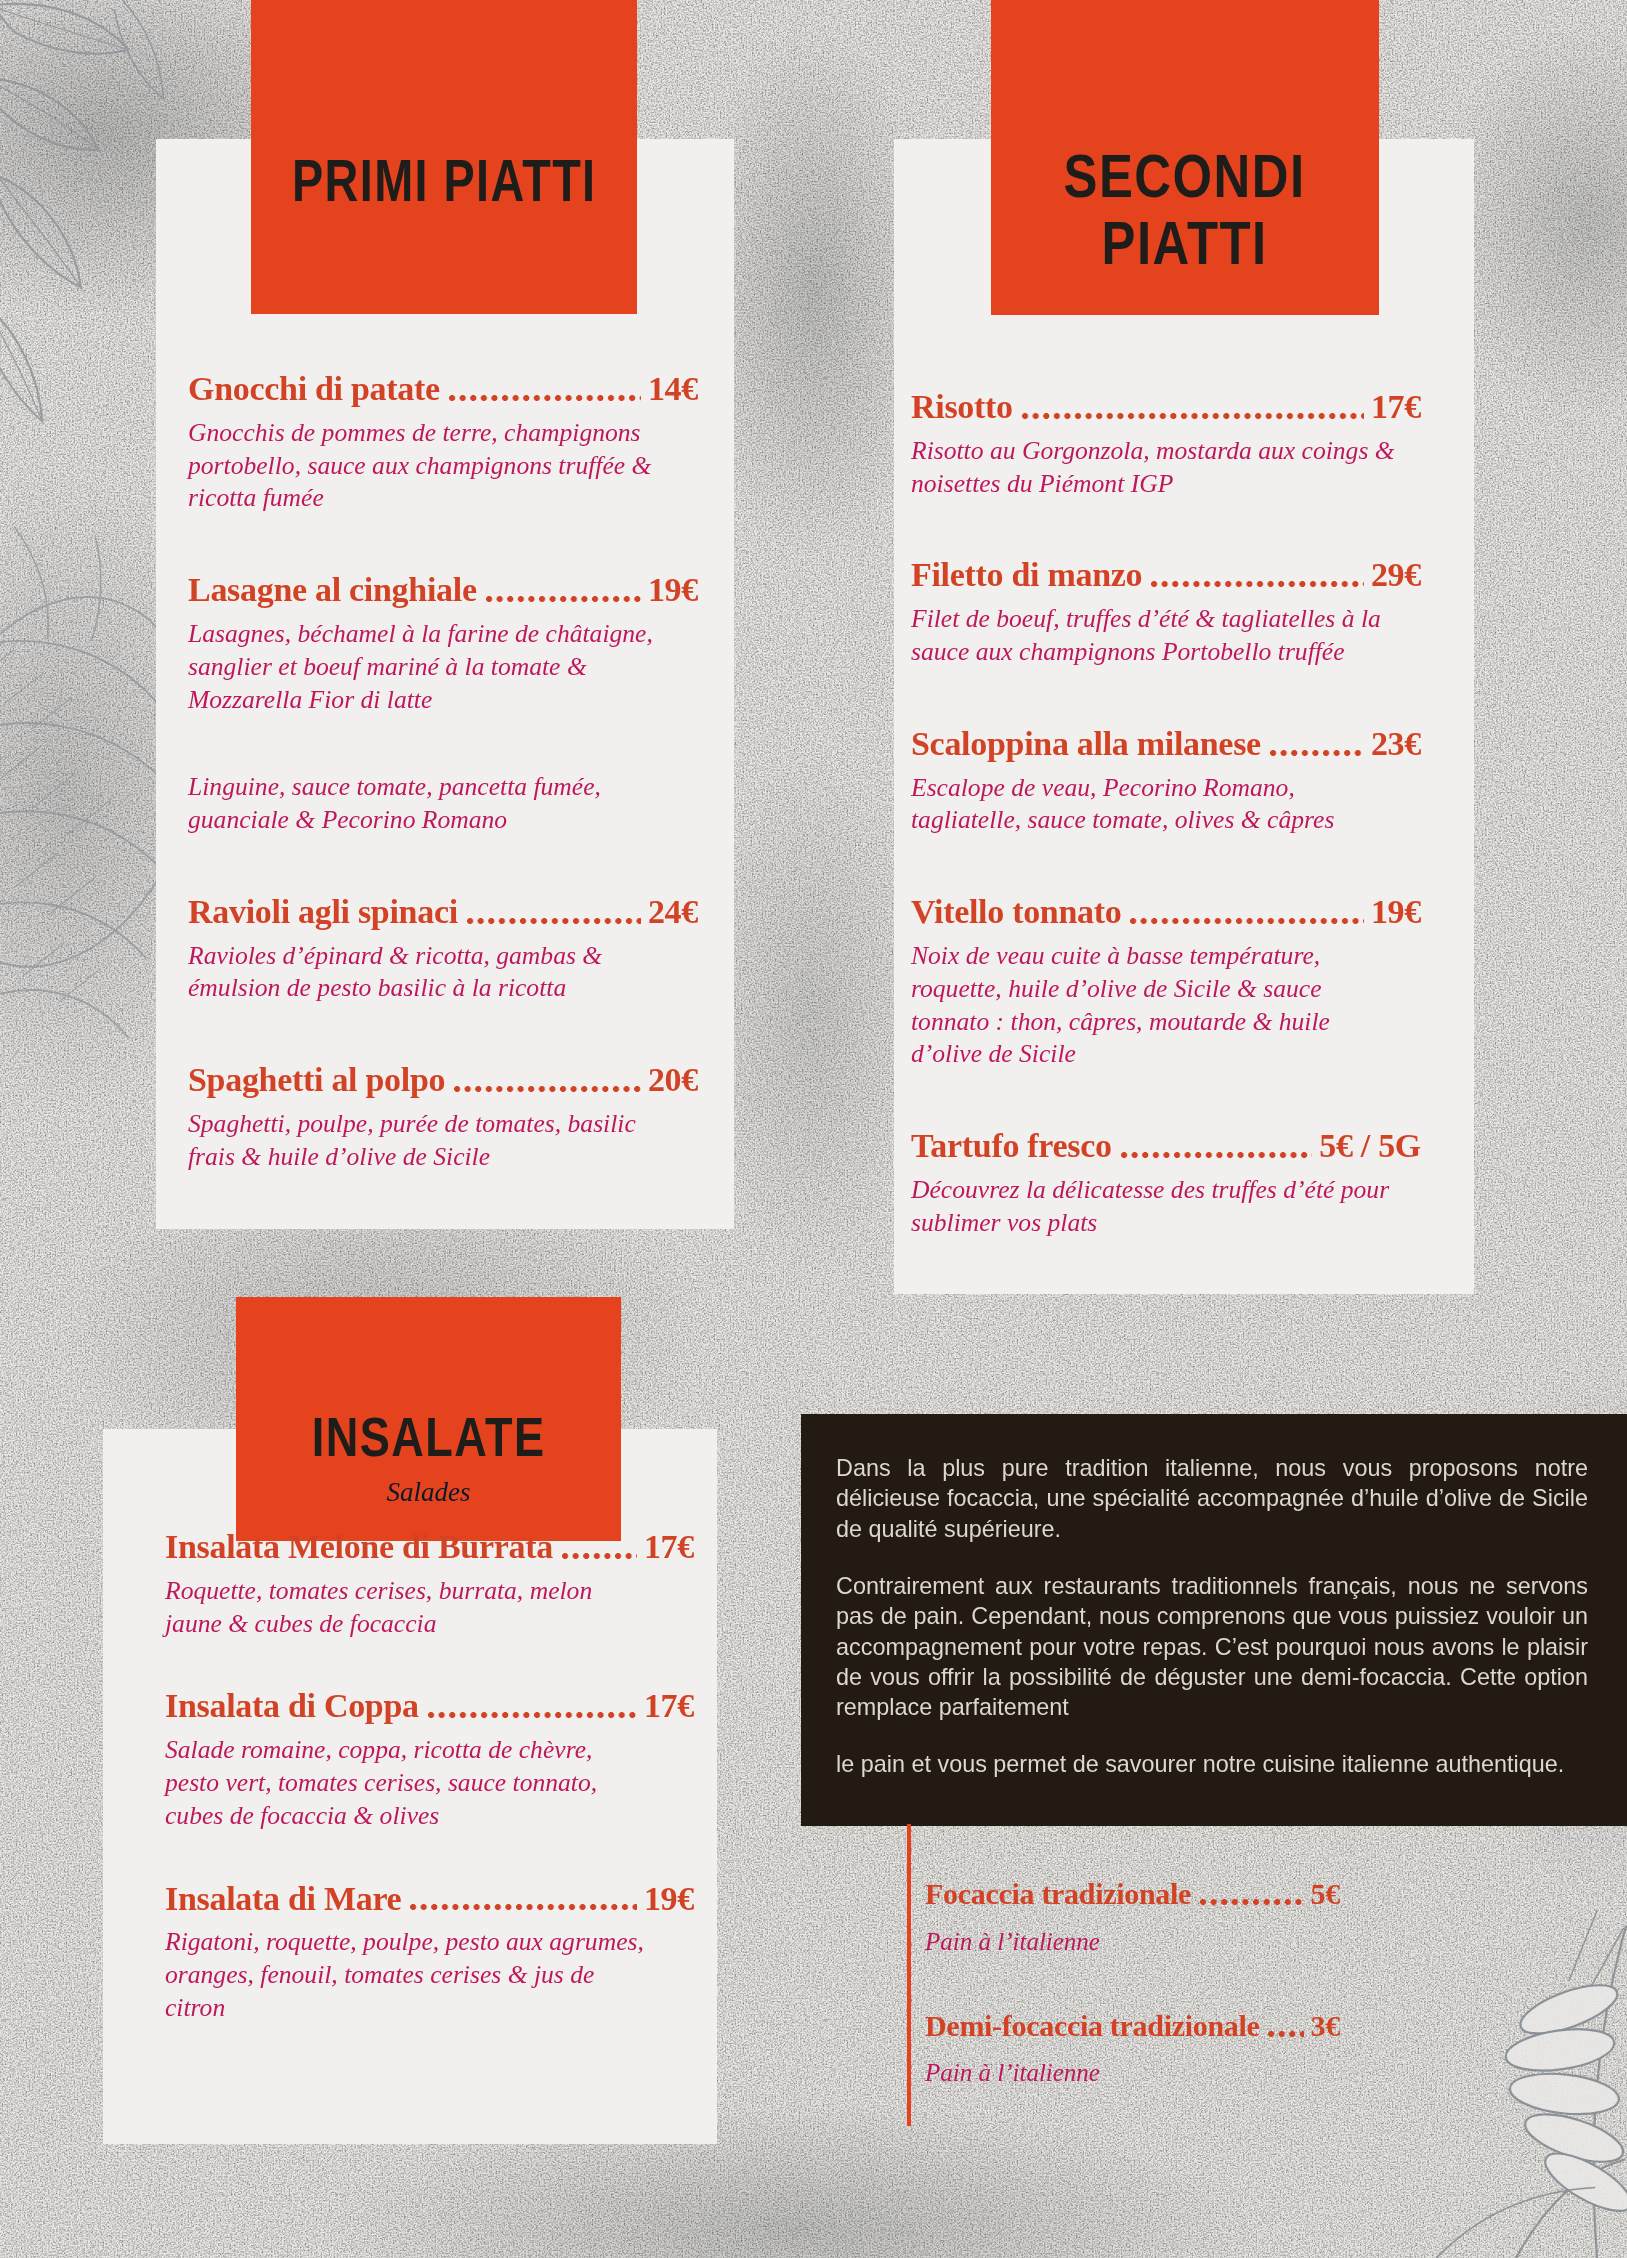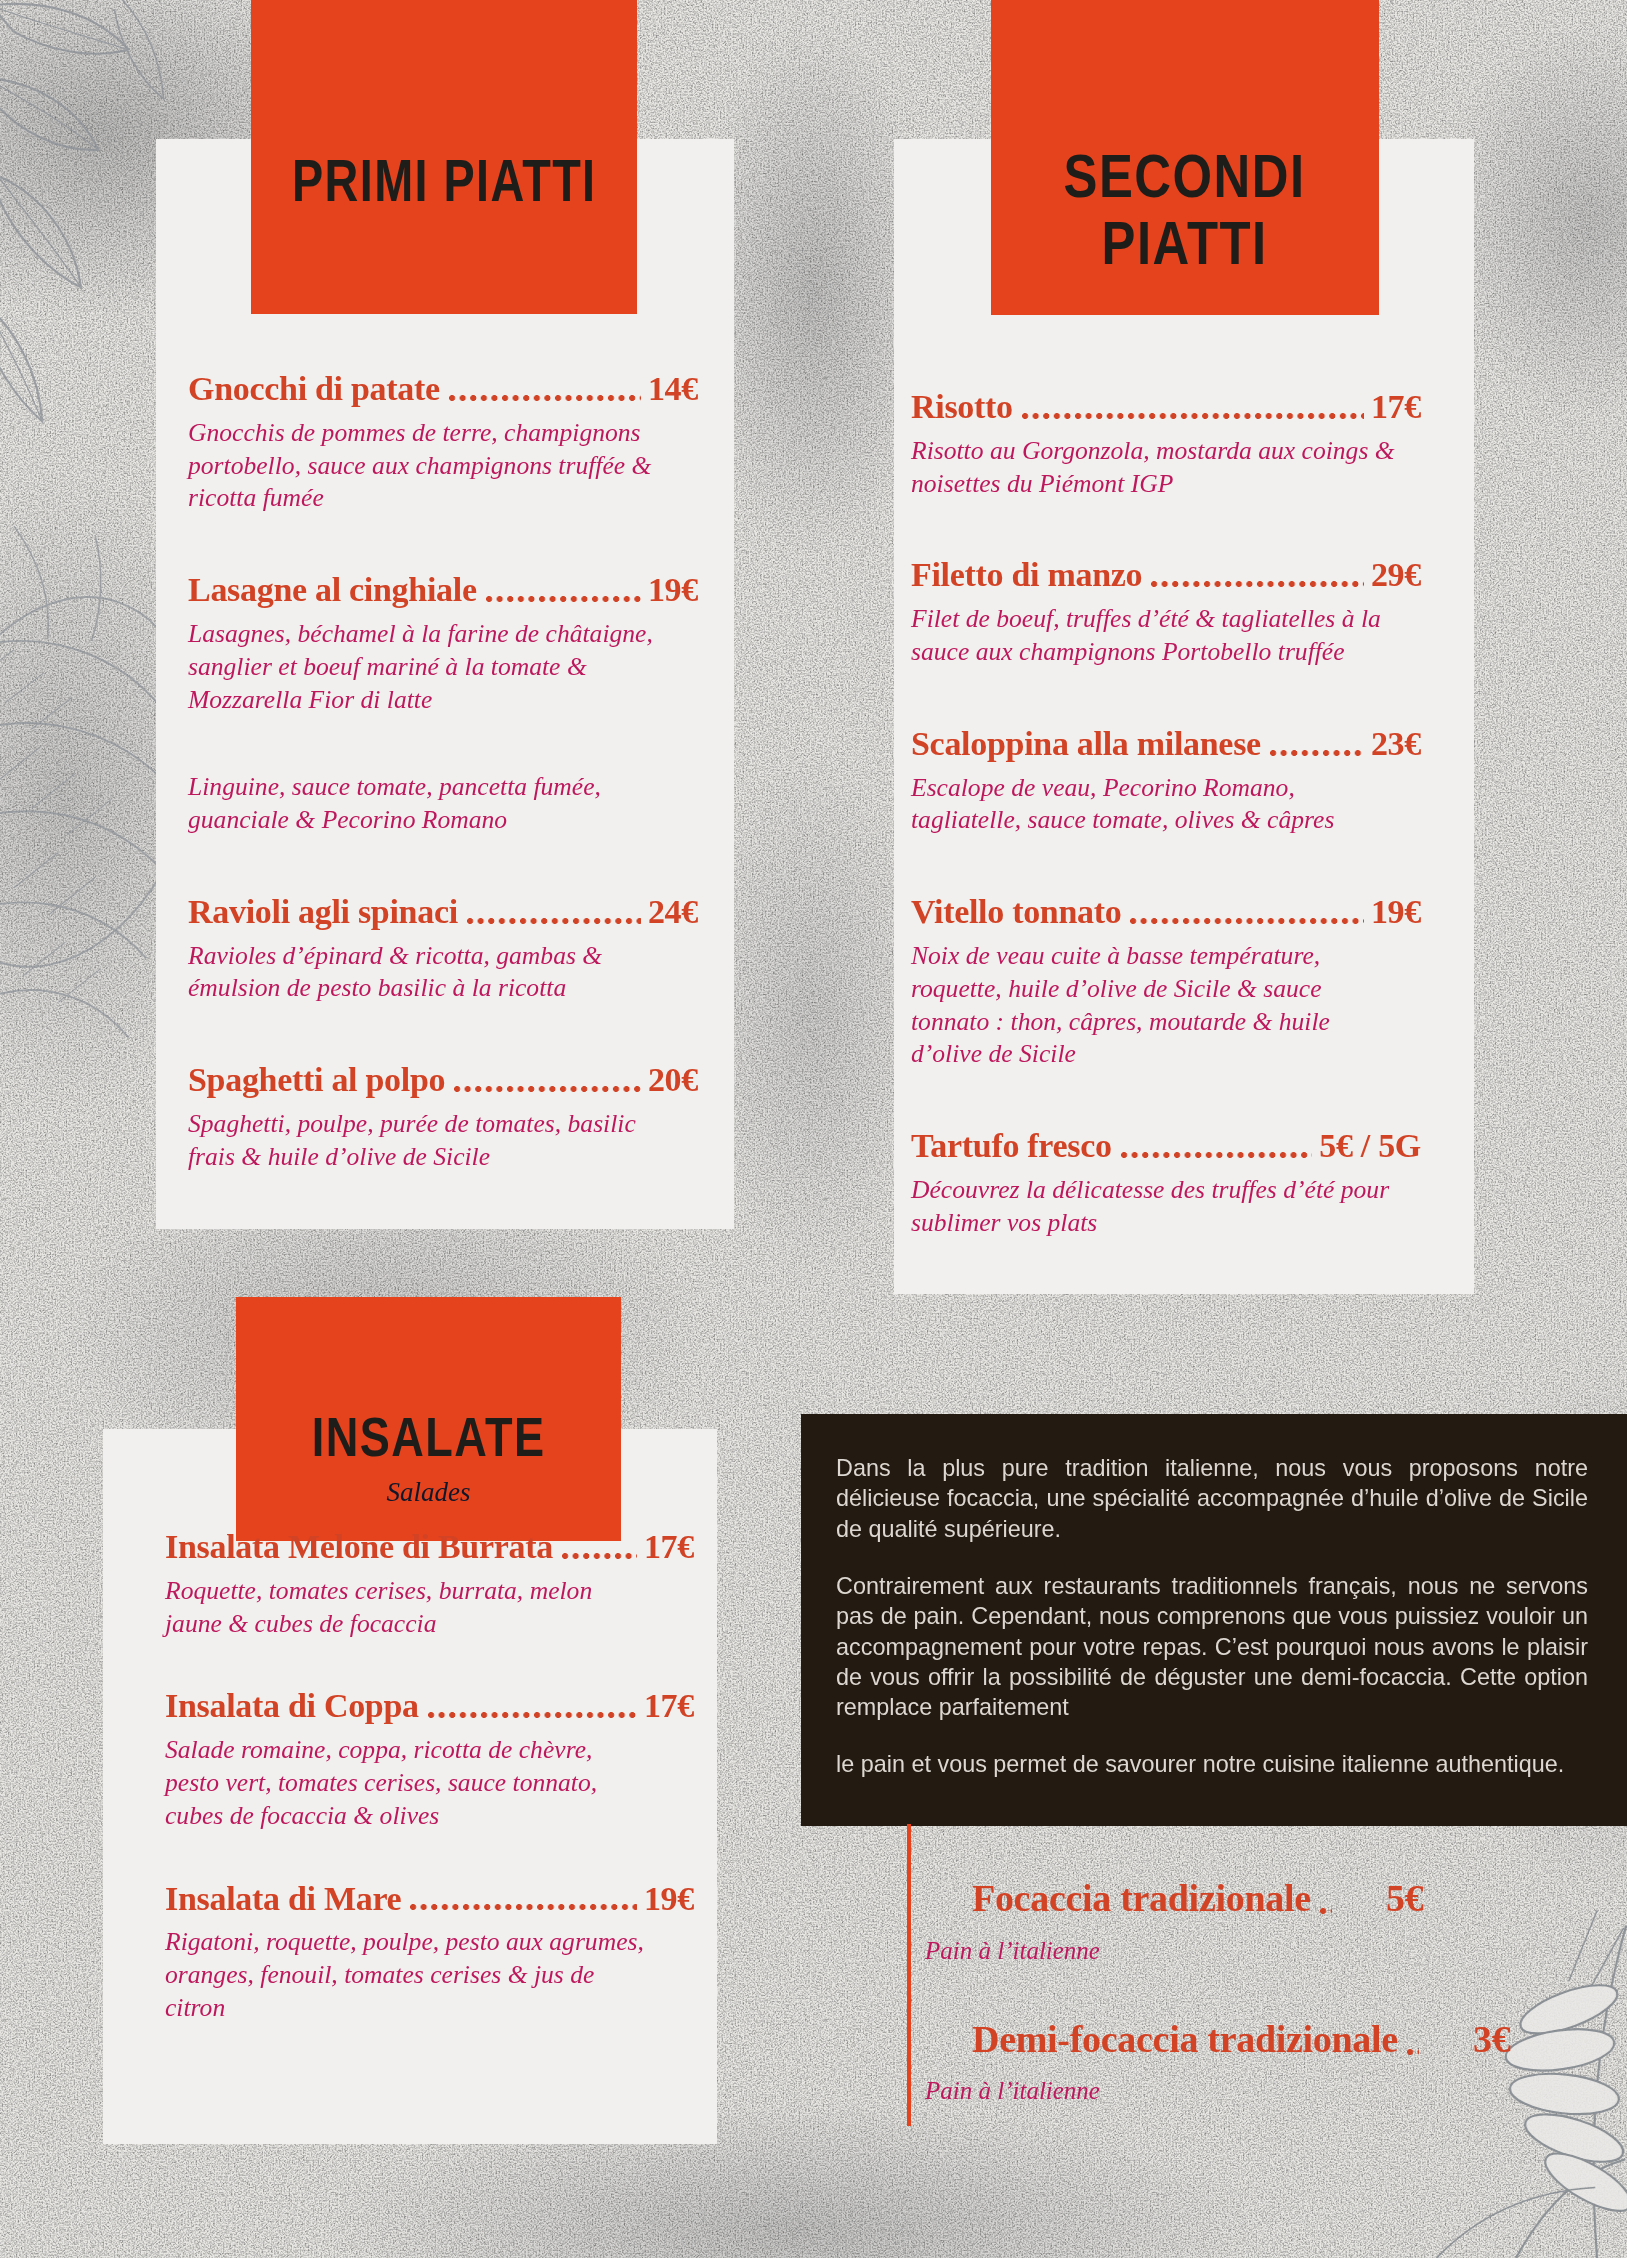--- a/index.html
+++ b/index.html
@@ -73,21 +73,21 @@
     align-self:flex-end; margin:0 7px 7px 8.8px;
     background:radial-gradient(circle at 3.1px 3.1px, var(--accent-text,#d24326) 2.7px, rgba(0,0,0,0) 3.4px);
     background-size:10.6px 6.2px; background-repeat:repeat-x;
   }
   .dish-desc {
     margin:8.8px 0 0;
     font:italic 400 25.6px/1.28 "Liberation Serif", serif;
     color:#be185d; max-width:485px;
   }
 
-  #items-focaccia .dish-name, #items-focaccia .dish-price { font-size:38px;margin-left:47px; }
+  #items-focaccia .dish-name, #items-focaccia .dish-price { font-size:30px; }
   #items-focaccia .dish-desc { font-size:25px; margin-top:14px; max-width:379px; }
   #items-focaccia .leader { margin-bottom:6.2px; }
 
   #dark-panel {
     position:absolute; left:801px; top:1414px; width:833px; height:412px;
     background:var(--dark-panel-bg,#231a12); box-sizing:border-box;
     padding:39px 46px 4px 35px;
   }
   #dark-panel p {
     margin:0 0 26.5px;

